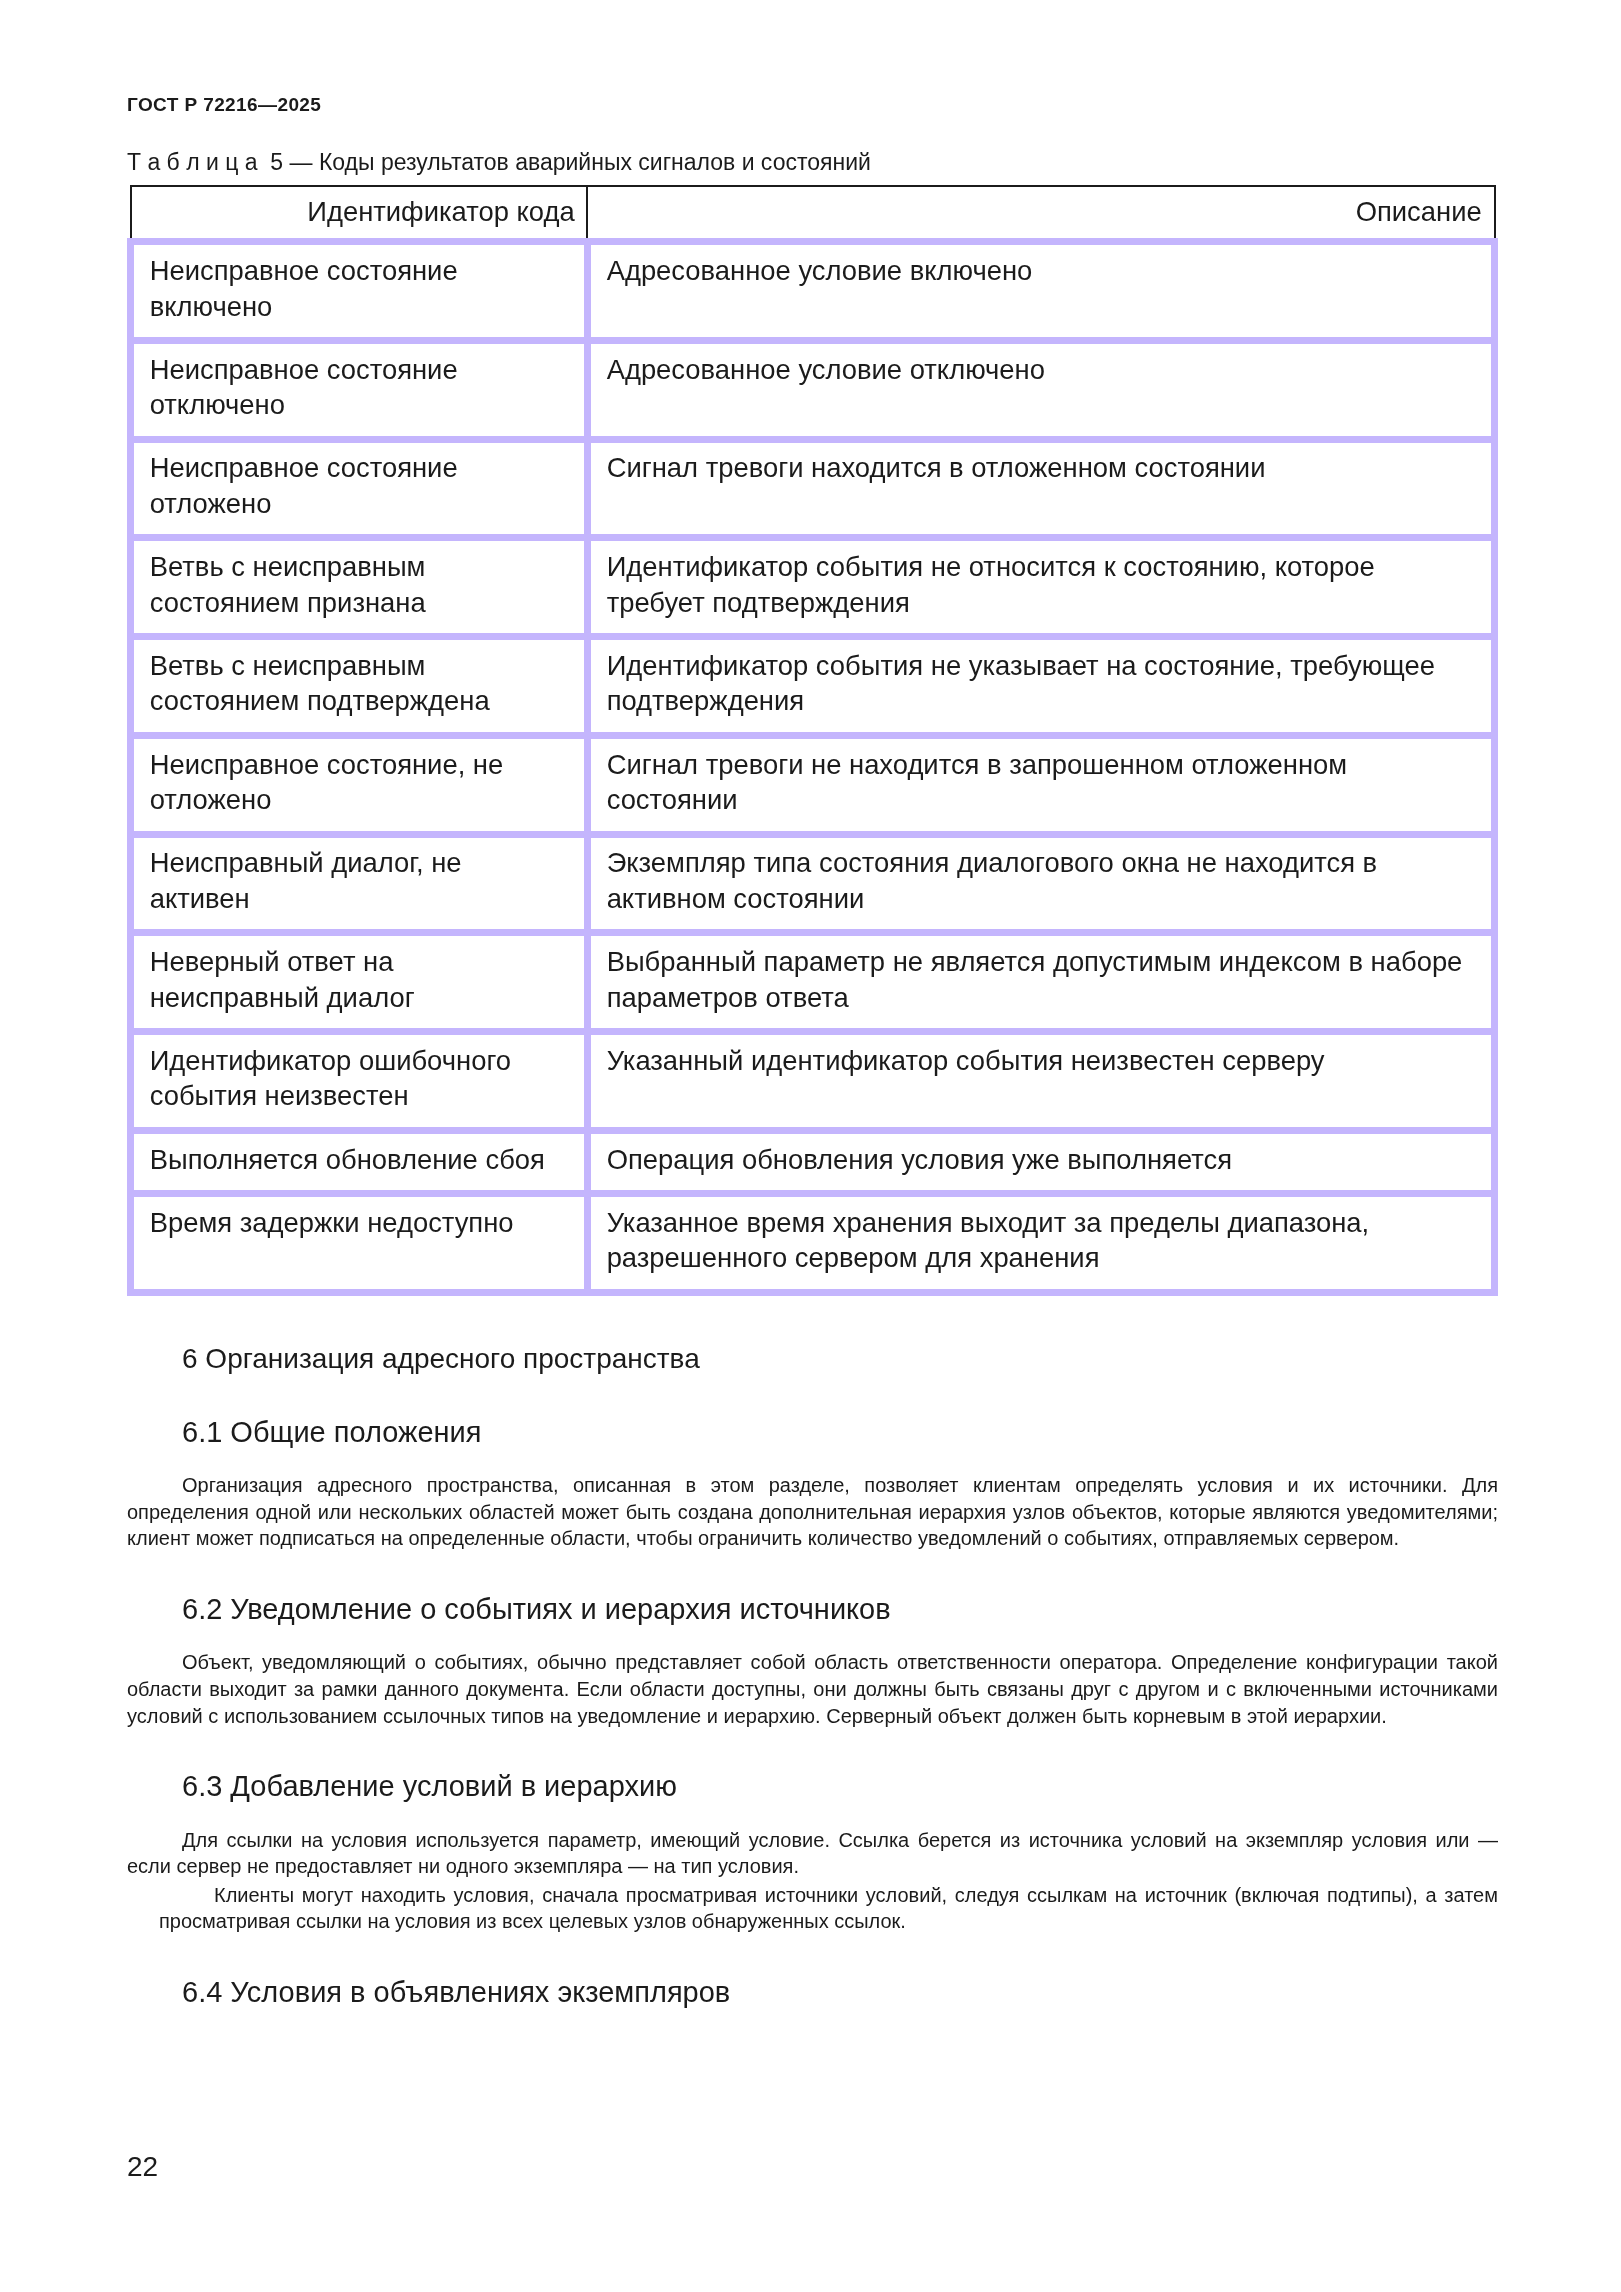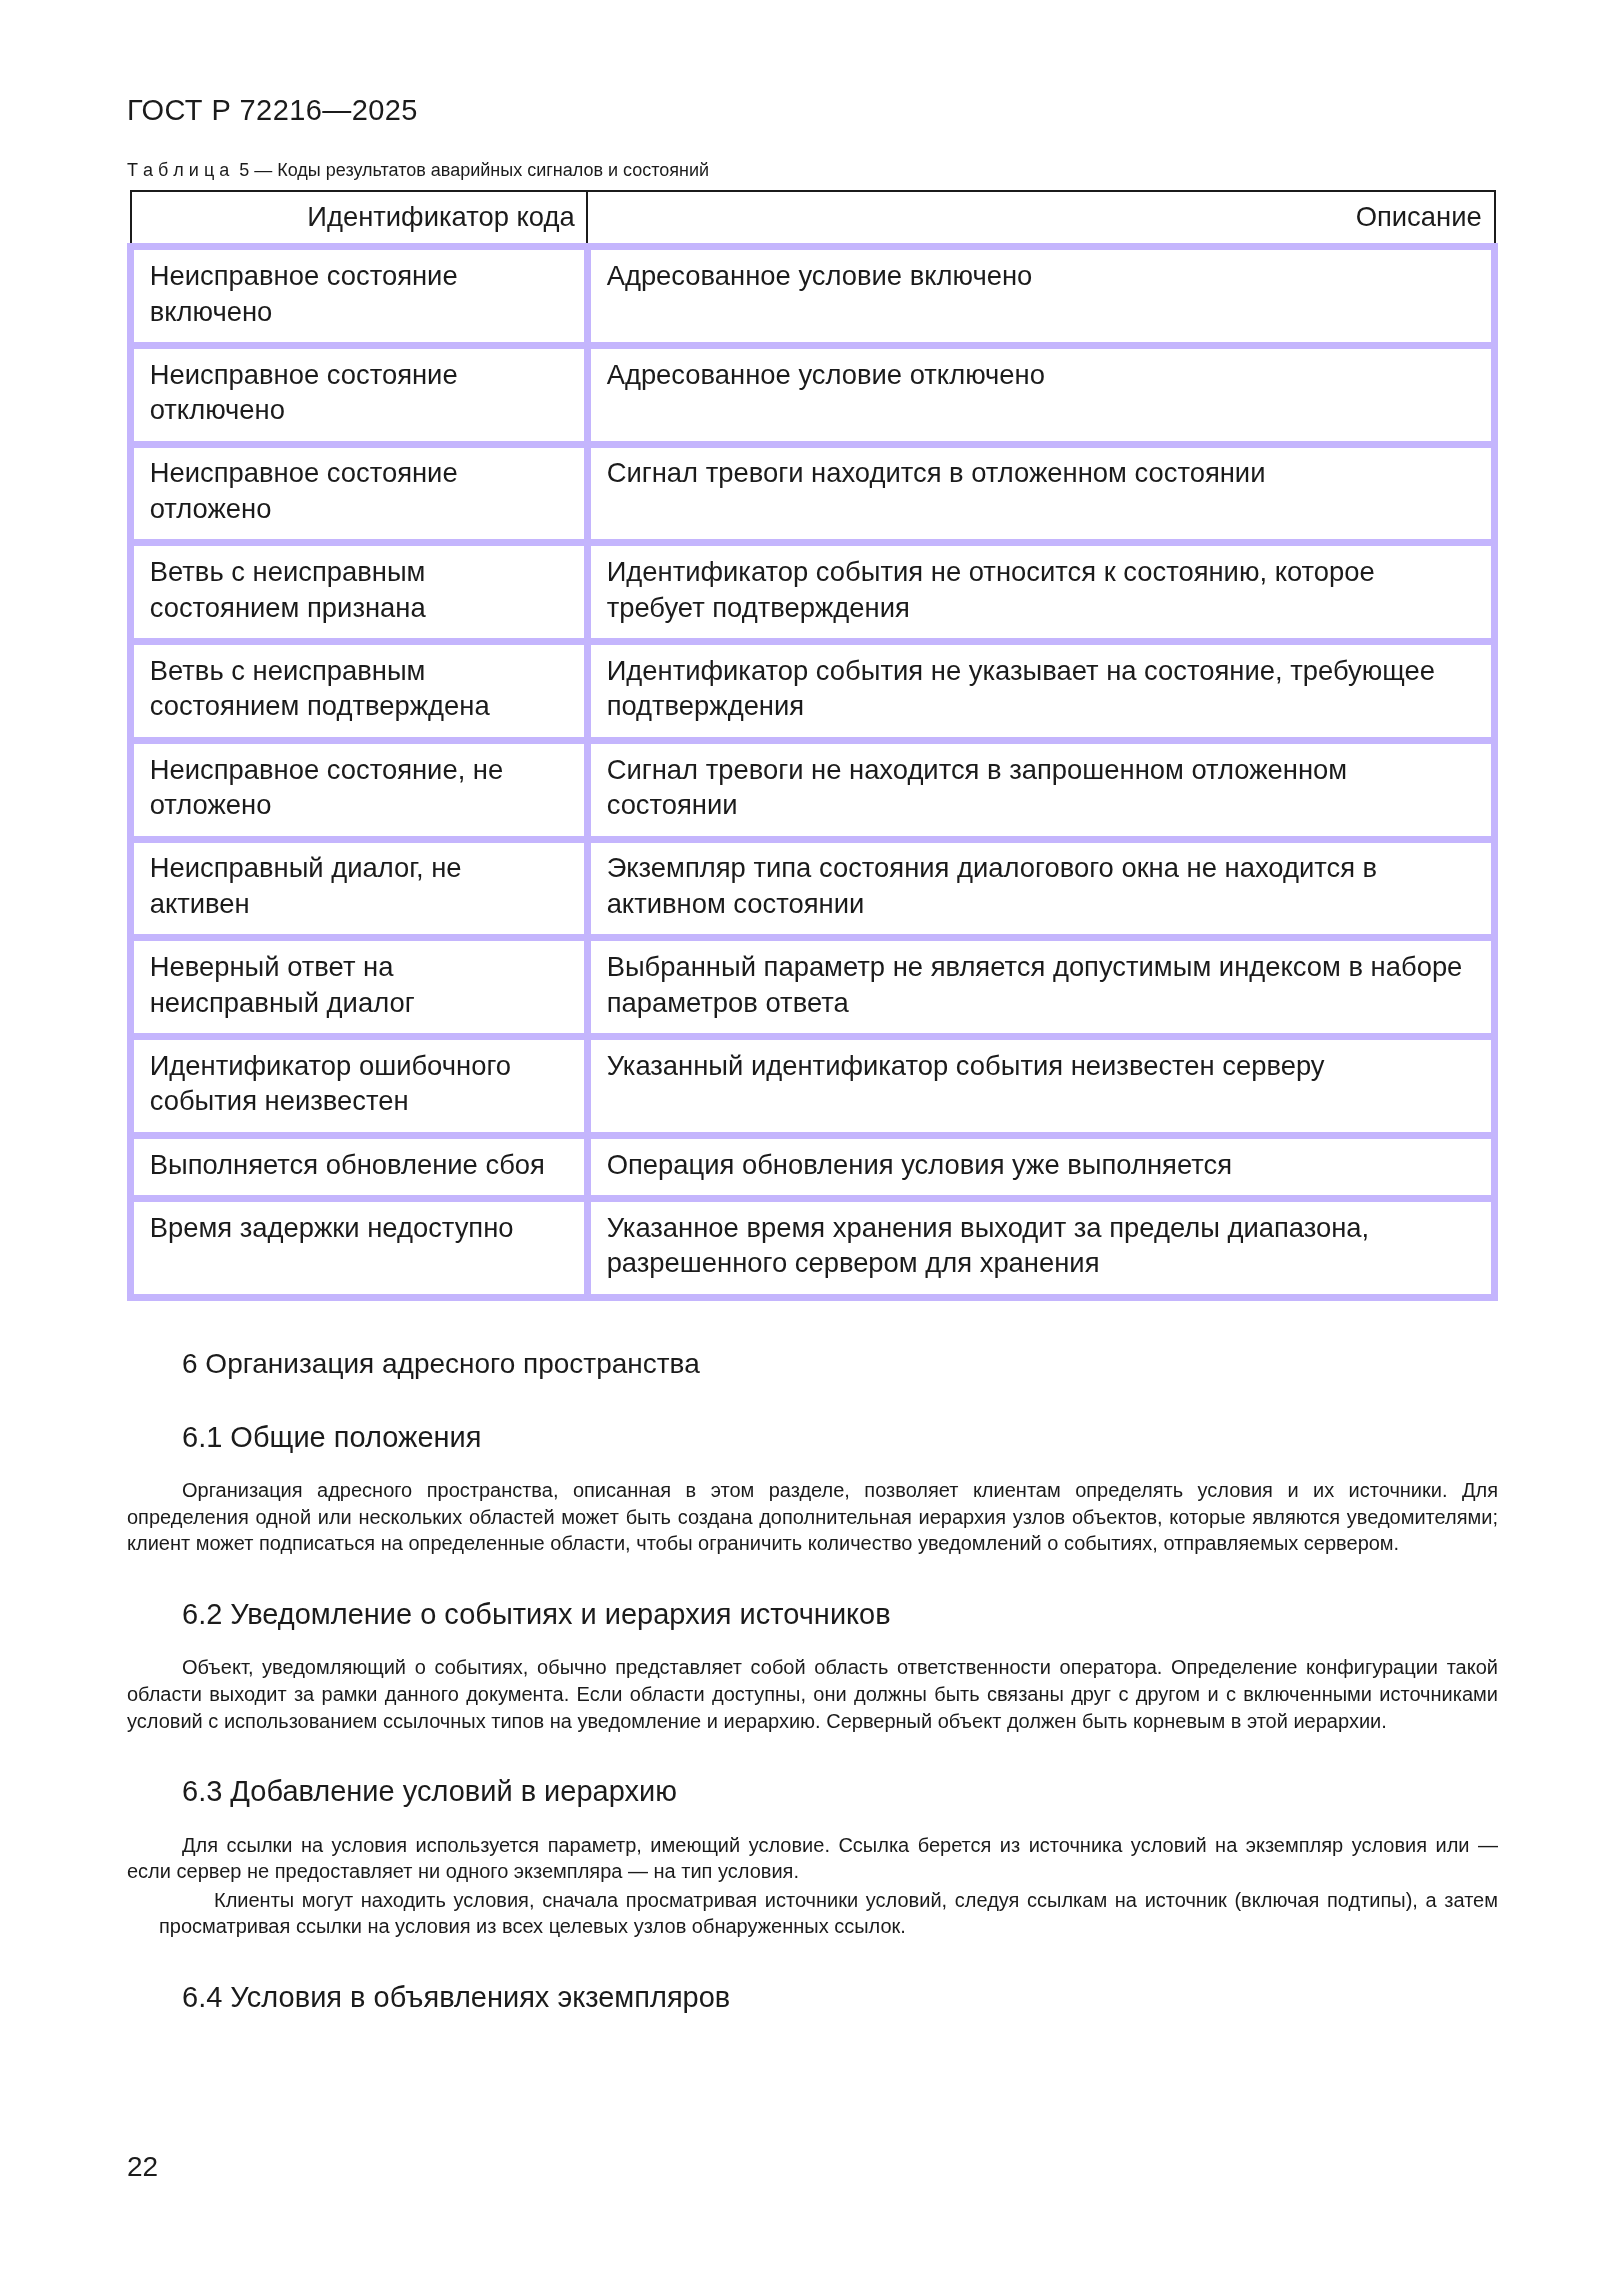--- a/index.html
+++ b/index.html
@@ -11,28 +11,28 @@
     height: 2293px;
     margin: 0 auto;
     background: #ffffff;
     color: #1b1b1b;
     font-family: "Liberation Sans", "DejaVu Sans", sans-serif;
     overflow: hidden;
   }
   .content { padding: 94px 123px 0 127px; }
 
   .doc-header {
-    font-size: 29px;
-    font-weight: normal;
+    font-size: 19px;
+    font-weight: bold;
     letter-spacing: 0.4px;
   }
 
   .table-caption {
     margin: 33px 0 8.8px 0;
-    font-size: 18px;
+    font-size: 23px;
     white-space: pre-wrap;
   }
 
   table.gost {
     width: 100%;
     border-collapse: collapse;
     border: 2.9px solid #1b1b1b;
     font-size: 27.4px;
     line-height: 1.3;
   }

